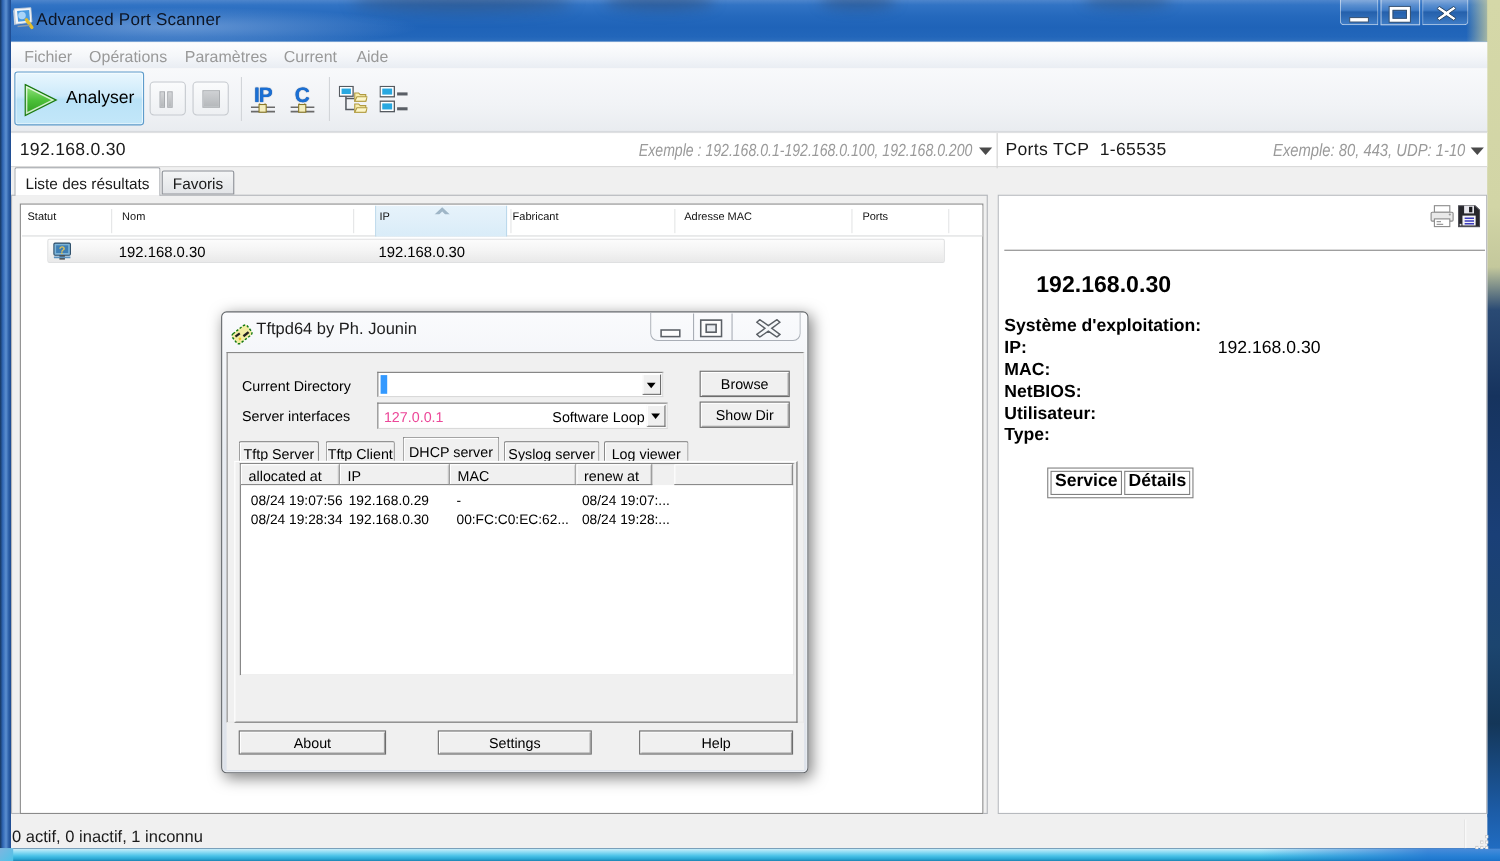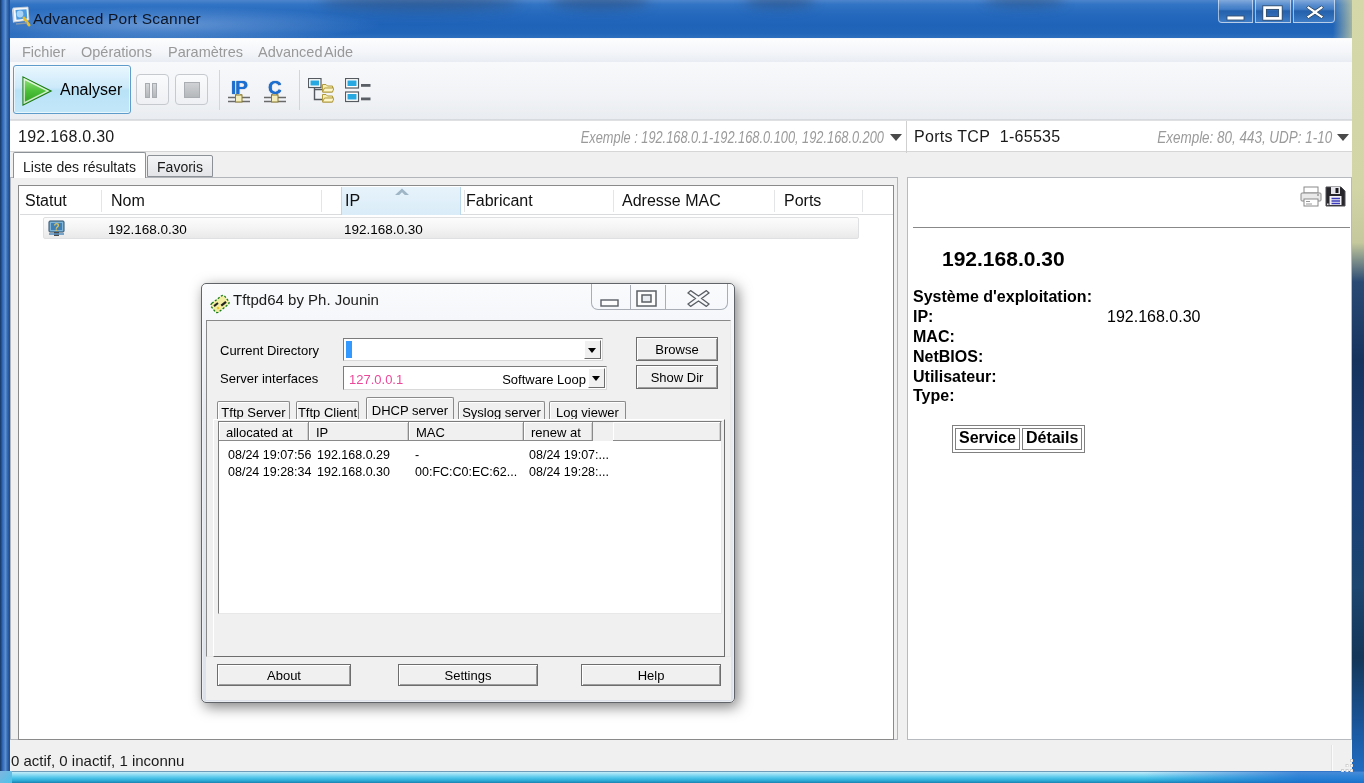--- a/index.html
+++ b/index.html
@@ -64,21 +64,21 @@
 
 #tabs { left:10px; top:152px; width:1338px; height:31px; }
 .tab { position:absolute; border:1px solid #8c9097; font-size:14px; color:#1a1a1a; text-align:center; }
 #tab1 { left:3px; top:0px; width:133px; height:26px; background:#fff; border-bottom:none; border-radius:2px 2px 0 0; padding-top:6px; z-index:3;}
 #tab2 { left:137px; top:3px; width:66px; height:22px; background:linear-gradient(180deg,#f4f5f6,#e2e4e7); border-radius:2px 2px 0 0; padding-top:3px; z-index:1;}
 
 
 #lpane { left:10px; top:177px; width:888px; height:563px; background:#f0f0f0; border:1px solid #b2b5ba; z-index:2;}
 #llv { position:absolute; left:7px; top:7px; width:876px; height:555px; background:#fff; border:1px solid #8a8a8a; }
 #lhead { position:absolute; left:1px; top:1px; width:873px; height:28px; background:#fff; border-bottom:1px solid #dadbdc; }
-#lhead .h { position:absolute; top:5px; font-size:16px; color:#111; }
+#lhead .h { position:absolute; top:5px; font-size:10px; color:#111; }
 #lhead .csep { position:absolute; top:3px; width:1px; height:22px; background:#e4e5e6; }
 #iphl { position:absolute; left:321px; top:0px; width:120px; height:28px; background:linear-gradient(180deg,#e7f3fb,#d9ecf8); border-left:1px solid #bcd9ec; border-right:1px solid #bcd9ec; }
 #lrow { position:absolute; left:24px; top:31px; width:816px; height:22px; border:1px solid #dfe0e1; border-radius:2px;
   background:linear-gradient(180deg,#fcfcfc 0%,#f4f4f4 50%,#e9e9e9 100%); }
 #lrow .t1 { position:absolute; left:64px; top:4px; font-size:13.5px; color:#000; }
 #lrow .t2 { position:absolute; left:300px; top:4px; font-size:13.5px; color:#000; }
 
 
 #rpane { left:907px; top:177px; width:445px; height:563px; background:#fff; border:1px solid #b7babe; }
 #rpane .hr { position:absolute; left:5px; top:49px; width:437px; height:1px; background:#888; }
@@ -163,21 +163,21 @@
 <div class="abs" id="borderR"></div>
 <div class="abs" id="borderB">
     <div class="abs corner"></div>
     <div class="rblue"></div>
   </div>
 
 <div class="abs" id="menubar">
   <span style="left:12px">Fichier</span>
   <span style="left:71px">Opérations</span>
   <span style="left:158px">Paramètres</span>
-  <span style="left:248px">Advanced</span>
+  <span style="left:248px">Current</span>
   <span style="left:314px">Aide</span>
 </div>
 
 <div class="abs" id="toolbar">
   <div class="abs" id="btnAnalyser">
     <svg class="abs" style="left:7px;top:9px" width="32" height="32" viewBox="0 0 32 32">
       <defs>
           <linearGradient id="pg" x1="0" y1="0" x2="0" y2="1">
         <stop offset="0" stop-color="#9ae584"></stop>
             <stop offset="0.5" stop-color="#4cc039"></stop>

